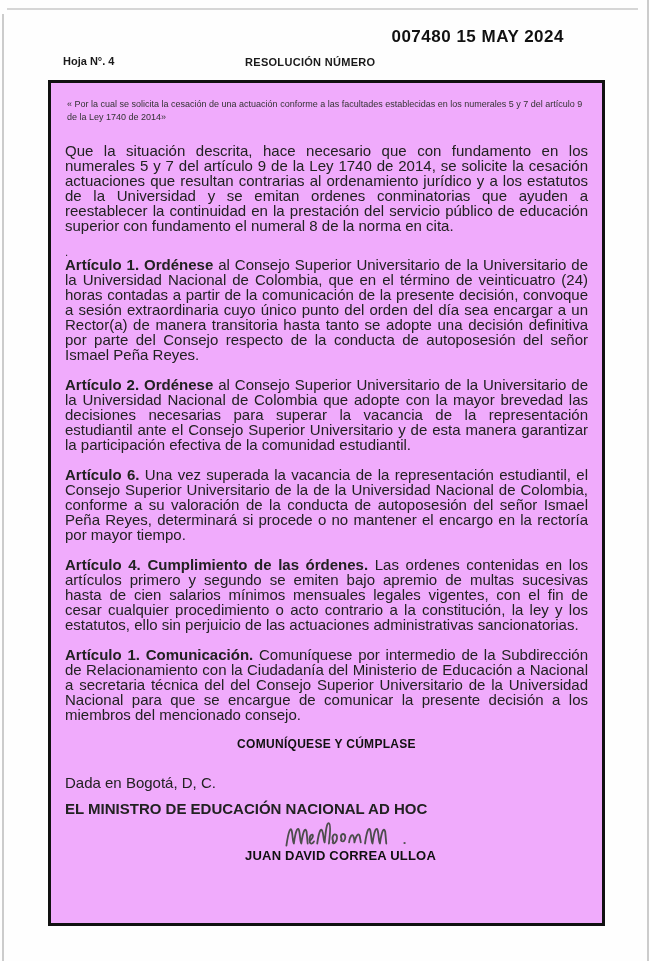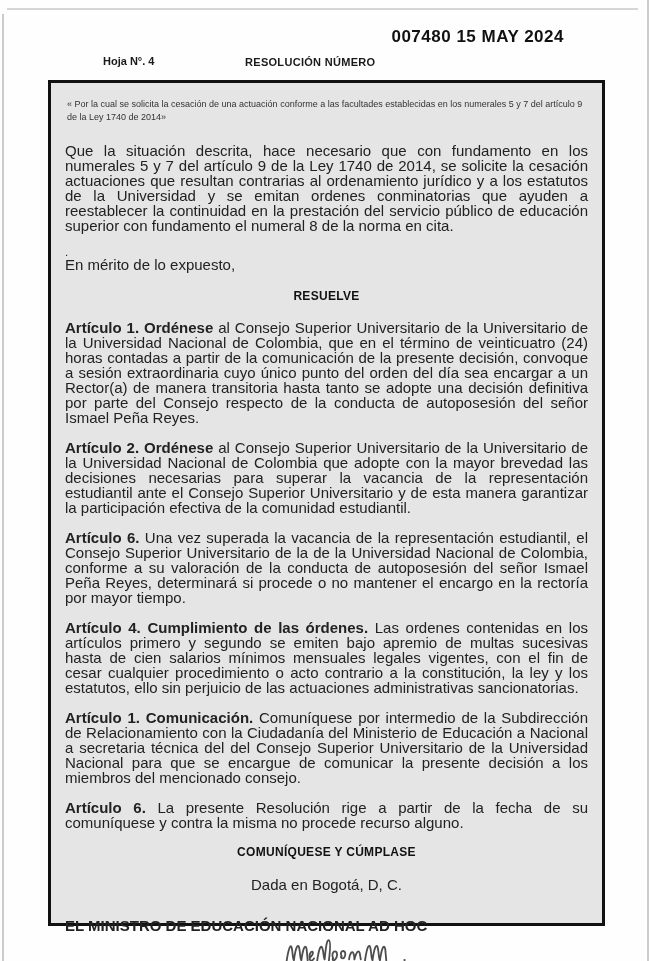--- a/index.html
+++ b/index.html
@@ -17,51 +17,51 @@
   .edge-top   { top: 8px; left: 7px; right: 12px; height: 2px; background: #d6d6d6; }
   .edge-right { right: 1px; top: 0; bottom: 0; width: 2px; }
 
   .stamp {
     position: absolute; top: 27px; right: 86px;
     font-size: 17px; font-weight: bold; letter-spacing: 0.5px; color: #111;
     white-space: nowrap;
   }
   .sheet {
     position: absolute; top: 55px; left: 63px;
-    font-size: 11px; font-weight: bold; color: #1a1a1a; margin-left: 40px;
+    font-size: 11px; font-weight: bold; color: #1a1a1a;
   }
   .resnum {
     position: absolute; top: 56px; left: 228px;
     font-size: 11px; font-weight: bold; letter-spacing: 0.3px; color: #1a1a1a; padding-left: 17px;
   }
 
   .docbox {
     position: absolute; left: 48px; top: 80px;
     width: 557px; height: 846px;
     border: 3px solid #111111;
-    background: #e5e5e5;
+    background: #f0abfc;
     padding: 13px 14px 0 14px;
   }
   .quote {
     font-size: 9px; line-height: 13px; color: #333;
     text-align: left; margin: 2px 2px 19px 2px;
   }
   .para {
     font-size: 15px; line-height: 15px; text-align: justify;
     margin: 0 0 15px 0; color: #222;
   }
   .dotline { font-size: 11.4px; line-height: 9px; margin: 0; color: #222; }
   .merito { margin-bottom: 17px; text-align: left; }
   .center-head {
     font-size: 12px; font-weight: bold; text-align: center;
     margin: 2px 0 17px 0; color: #111; letter-spacing: 0.3px;
   }
-  .closing { margin-top: 4px; margin-bottom: 18px; }
+  .closing { margin-top: 4px; margin-bottom: 24px; }
   .bold { font-weight: bold; text-align: left; }
-  .place { text-align: center; margin-bottom: 26px; }
+  .place { text-align: left; margin-bottom: 11px; }
   .minister { margin-bottom: 0; }
 
   .sigblock { text-align: center; margin-left: 28px; margin-top: 2px; }
   .sigrow { height: 34px; position: relative; }
   .sigrow svg { display: inline-block; }
   .sigdot { color: #555; font-size: 13px; font-weight: bold; vertical-align: 8px; }
   .signame { font-size: 13px; font-weight: bold; color: #111; margin-top: -4px; letter-spacing: 0.2px; }
 </style>
 </head>
 <body>
@@ -73,35 +73,32 @@
 
   <div class="stamp">007480 15 MAY 2024</div>
   <div class="sheet">Hoja N°. 4</div>
   <div class="resnum">RESOLUCIÓN NÚMERO</div>
 
   <div class="docbox">
     <p class="quote">« Por la cual se solicita la cesación de una actuación conforme a las facultades establecidas en los numerales 5 y 7 del artículo 9 de la Ley 1740 de 2014»</p>
 
     <p class="para">Que la situación descrita, hace necesario que con fundamento en los numerales 5 y 7 del artículo 9 de la Ley 1740 de 2014, se solicite la cesación actuaciones que resultan contrarias al ordenamiento jurídico y a los estatutos de la Universidad y se emitan ordenes conminatorias que ayuden a reestablecer la continuidad en la prestación del servicio público de educación superior con fundamento el numeral 8 de la norma en cita.</p>
     <p class="dotline">.</p>
-    <p class="para merito">En mérito de lo expuesto,</p>
 
-    <h2 class="center-head">RESUELVE</h2>
 
     <p class="para"><strong>Artículo 1. Ordénese</strong><span> al Consejo Superior Universitario de la Universitario de la Universidad Nacional de Colombia, que en el término de veinticuatro (24) horas contadas a partir de la comunicación de la presente decisión, convoque a sesión extraordinaria cuyo único punto del orden del día sea encargar a un Rector(a) de manera transitoria hasta tanto se adopte una decisión definitiva por parte del Consejo respecto de la conducta de autoposesión del señor Ismael Peña Reyes.</span></p>
 
     <p class="para"><strong>Artículo 2. Ordénese</strong><span> al Consejo Superior Universitario de la Universitario de la Universidad Nacional de Colombia que adopte con la mayor brevedad las decisiones necesarias para superar la vacancia de la representación estudiantil ante el Consejo Superior Universitario y de esta manera garantizar la participación efectiva de la comunidad estudiantil.</span></p>
 
     <p class="para"><strong>Artículo 6.</strong><span> Una vez superada la vacancia de la representación estudiantil, el Consejo Superior Universitario de la de la Universidad Nacional de Colombia, conforme a su valoración de la conducta de autoposesión del señor Ismael Peña Reyes, determinará si procede o no mantener el encargo en la rectoría por mayor tiempo.</span></p>
 
     <p class="para"><strong>Artículo 4. Cumplimiento de las órdenes.</strong><span> Las ordenes contenidas en los artículos primero y segundo se emiten bajo apremio de multas sucesivas hasta de cien salarios mínimos mensuales legales vigentes, con el fin de cesar cualquier procedimiento o acto contrario a la constitución, la ley y los estatutos, ello sin perjuicio de las actuaciones administrativas sancionatorias.</span></p>
 
     <p class="para"><strong>Artículo 1. Comunicación.</strong><span> Comuníquese por intermedio de la Subdirección de Relacionamiento con la Ciudadanía del Ministerio de Educación a Nacional a secretaria técnica del del Consejo Superior Universitario de la Universidad Nacional para que se encargue de comunicar la presente decisión a los miembros del mencionado consejo.</span></p>
 
-    <p class="para"><strong>Artículo 6.</strong><span> La presente Resolución rige a partir de la fecha de su comuníquese y contra la misma no procede recurso alguno.</span></p>
 
     <h2 class="center-head closing">COMUNÍQUESE Y CÚMPLASE</h2>
 
     <p class="para place">Dada en Bogotá, D, C.</p>
     <p class="para bold minister">EL MINISTRO DE EDUCACIÓN NACIONAL AD HOC</p>
 
     <div class="sigblock">
       <div class="sigrow">
         <svg width="128" height="34" viewBox="0 0 115 32" aria-hidden="true">
           <path d="M8 26 C10 12 12 8 13 12 C14 16 14 24 15 24 C17 10 19 8 20 12 C21 16 21 24 22 24 C24 10 26 9 27 13 L28 24

